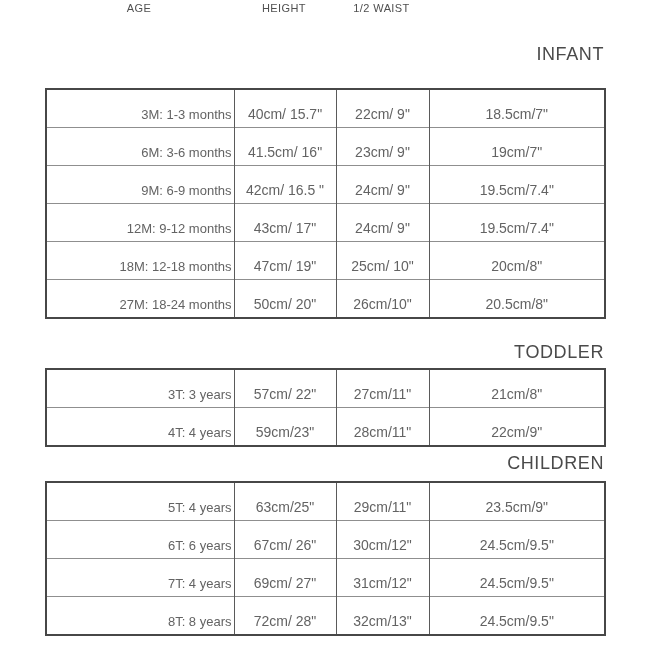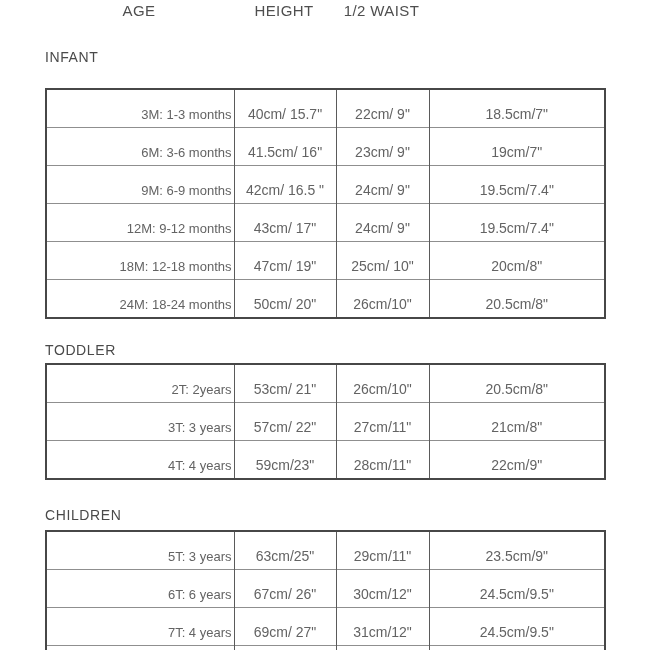--- a/index.html
+++ b/index.html
@@ -21,36 +21,36 @@
     padding-top: 2px;
   }
   
   .col-headers {
     display: grid;
     grid-template-columns: 188px 102px 93px 176px;
     width: 559px;
   }
   .col-headers span {
     text-align: center;
-    font-size: 15px;
+    font-size: 11px;
     letter-spacing: 0.4px;
     color: #4f4f4f;
     white-space: nowrap;
   }
   
   .section-title {
     width: 559px;
-    text-align: left;
-    font-size: 14px;
+    text-align: right;
+    font-size: 18px;
     letter-spacing: 0.6px;
     color: #4a4a4a;
     margin-top: 30px;
   }
   .section-title.mid { margin-top: 23px; }
-  .section-title.last { margin-top: 27px; }
+  .section-title.last { margin-top: 6px; }
   
   table.size-table {
     border-collapse: collapse;
     table-layout: fixed;
     width: 559px;
     margin-top: 23px;
     border: 2px solid #474747;
   }
   table.size-table.mid { margin-top: 5px; }
   table.size-table.last { margin-top: 7px; }
@@ -124,43 +124,37 @@
               <td>24cm/ 9"</td>
               <td>19.5cm/7.4"</td>
             </tr>
             <tr>
               <td>18M: 12-18 months</td>
               <td>47cm/ 19"</td>
               <td>25cm/ 10"</td>
               <td>20cm/8"</td>
             </tr>
             <tr>
-              <td>24M: 18-24 months</td>
+              <td>27M: 18-24 months</td>
               <td>50cm/ 20"</td>
               <td>26cm/10"</td>
               <td>20.5cm/8"</td>
             </tr>
           </tbody>
         </table>
         <div class="section-title mid">TODDLER</div>
         <table class="size-table mid">
           <colgroup>
             <col class="col-age">
             <col class="col-height">
             <col class="col-waist">
             <col class="col-shoulder">
           </colgroup>
           <tbody>
             <tr>
-              <td>2T: 2years</td>
-              <td>53cm/ 21"</td>
-              <td>26cm/10"</td>
-              <td>20.5cm/8"</td>
-            </tr>
-            <tr>
               <td>3T: 3 years</td>
               <td>57cm/ 22"</td>
               <td>27cm/11"</td>
               <td>21cm/8"</td>
             </tr>
             <tr>
               <td>4T: 4 years</td>
               <td>59cm/23"</td>
               <td>28cm/11"</td>
               <td>22cm/9"</td>
@@ -170,21 +164,21 @@
         <div class="section-title last">CHILDREN</div>
         <table class="size-table last">
           <colgroup>
             <col class="col-age">
             <col class="col-height">
             <col class="col-waist">
             <col class="col-shoulder">
           </colgroup>
           <tbody>
             <tr>
-              <td>5T: 3 years</td>
+              <td>5T: 4 years</td>
               <td>63cm/25"</td>
               <td>29cm/11"</td>
               <td>23.5cm/9"</td>
             </tr>
             <tr>
               <td>6T: 6 years</td>
               <td>67cm/ 26"</td>
               <td>30cm/12"</td>
               <td>24.5cm/9.5"</td>
             </tr>

